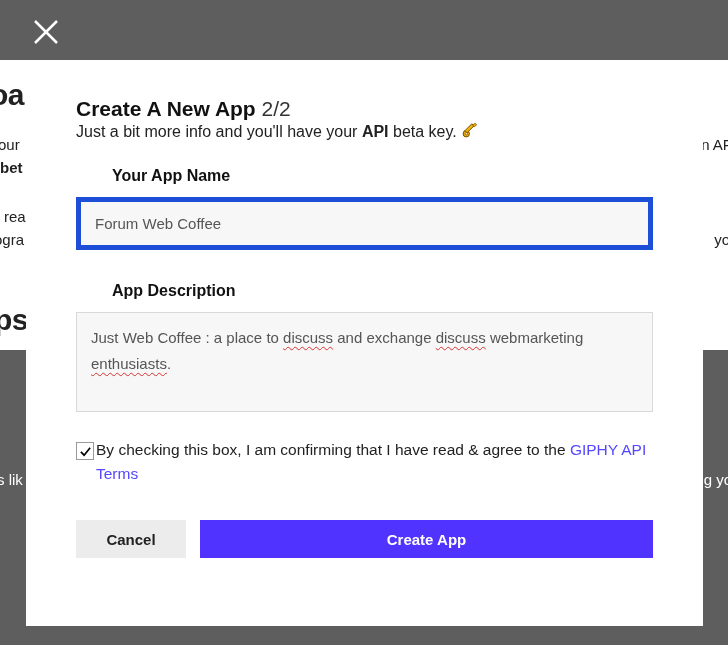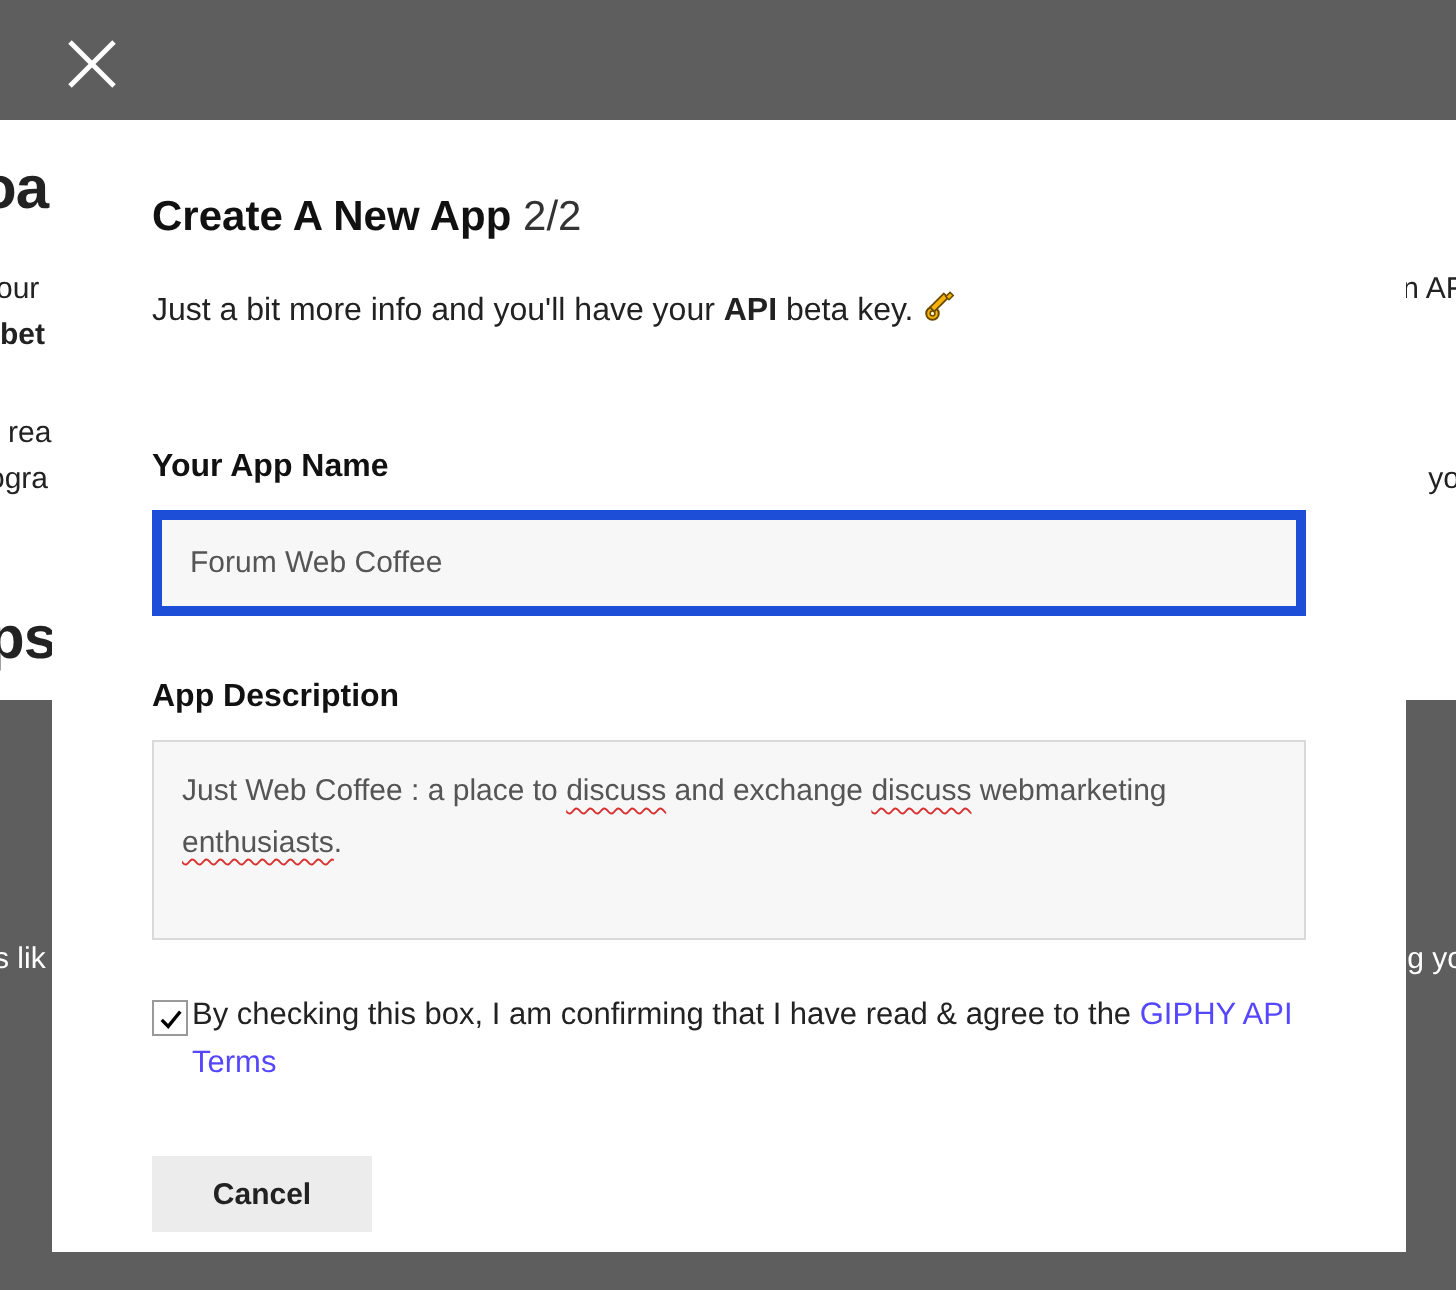--- a/index.html
+++ b/index.html
@@ -61,38 +61,39 @@
       width: 677px;
       height: 565px;
       background: #fff;
       padding: 36px 50px 40px 50px;
       z-index: 10;
     }
     .modal-title {
       font-size: 21px;
       font-weight: 400;
       color: #333;
-      margin-bottom: 23px;
+      margin-bottom: 0;
     }
     .modal-title .bold { font-weight: 800; color: #111; }
     .modal-subtitle {
       font-size: 16px;
       color: #222;
-      margin-bottom: 58px;
+      margin-bottom: 24px;
     }
     .modal-subtitle .bold { font-weight: 800; }
     .key-emoji {
       display: inline-block;
       vertical-align: -2px;
     }
     .field-label {
       font-size: 16px;
       font-weight: 800;
       color: #111;
       margin-bottom: 12px;
+      margin-left: 36px;
     }
     .text-input {
       width: 100%;
       border: 5px solid #1d4ed8;
       background: #f7f7f7;
       padding: 13px 14px;
       font-size: 15px;
       color: #555;
       font-family: inherit;
       margin-bottom: 32px;
@@ -228,15 +229,16 @@
       </svg>
     </div>
     <div class="consent-text">
       <span>By checking this box, I am confirming that I have read &amp; agree to the </span>
       <span class="terms-link">GIPHY API Terms</span>
     </div>
   </div>
 
   <div class="button-row">
     <button class="btn btn-cancel">Cancel</button>
+    <button class="btn btn-create">Create App</button>
   </div>
 
 </div>
 
 </body></html>

